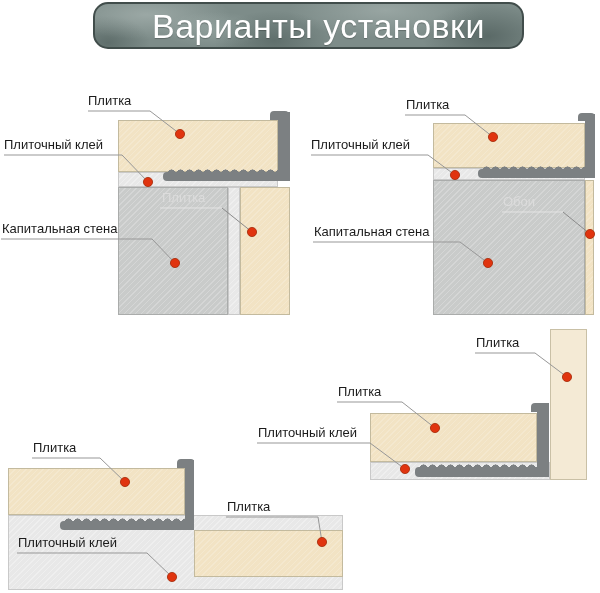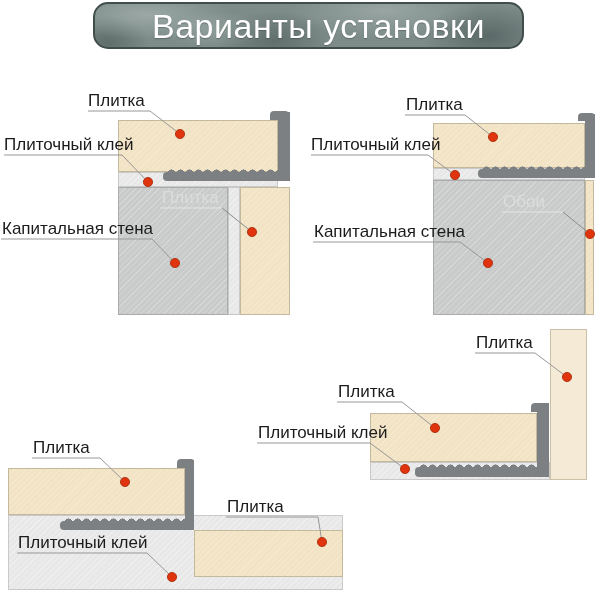--- a/index.html
+++ b/index.html
@@ -24,21 +24,21 @@
         background-image:repeating-linear-gradient(135deg, rgba(255,255,255,.18) 0 1px, rgba(0,0,0,0) 1px 4px);}
   .wall{background:#c9cbca;border:1px solid #aaacab;
         background-image:repeating-linear-gradient(135deg, rgba(255,255,255,.22) 0 1px, rgba(0,0,0,0) 1px 4px);}
   .adh{background:#e8e8e8;border:1px solid #c9c9c9;
        background-image:repeating-linear-gradient(135deg, rgba(255,255,255,.3) 0 1px, rgba(0,0,0,0) 1px 4px);}
   .wallb{background:#f4ead5;border:1px solid #c9c0a6;}
   .prof{background:#7c8082;}
   .teeth{position:absolute;height:5px;background-image:radial-gradient(circle at 4.5px 5px, #7c8082 3.4px, rgba(0,0,0,0) 3.7px);
          background-size:9px 5px;background-repeat:repeat-x;}
   
-  .lbl{position:absolute;font-size:17px;line-height:14px;color:#1b1b1b;white-space:nowrap;}
+  .lbl{position:absolute;font-size:13px;line-height:14px;color:#1b1b1b;white-space:nowrap;}
   .lbl.light{color:#dcdcdc;}
   svg.overlay{position:absolute;left:0;top:0;width:600px;height:593px;}
   .grp{position:absolute;inset:0;}
 </style>
 </head>
 <body>
 
 <div class="stage">
 
   <div class="banner">

